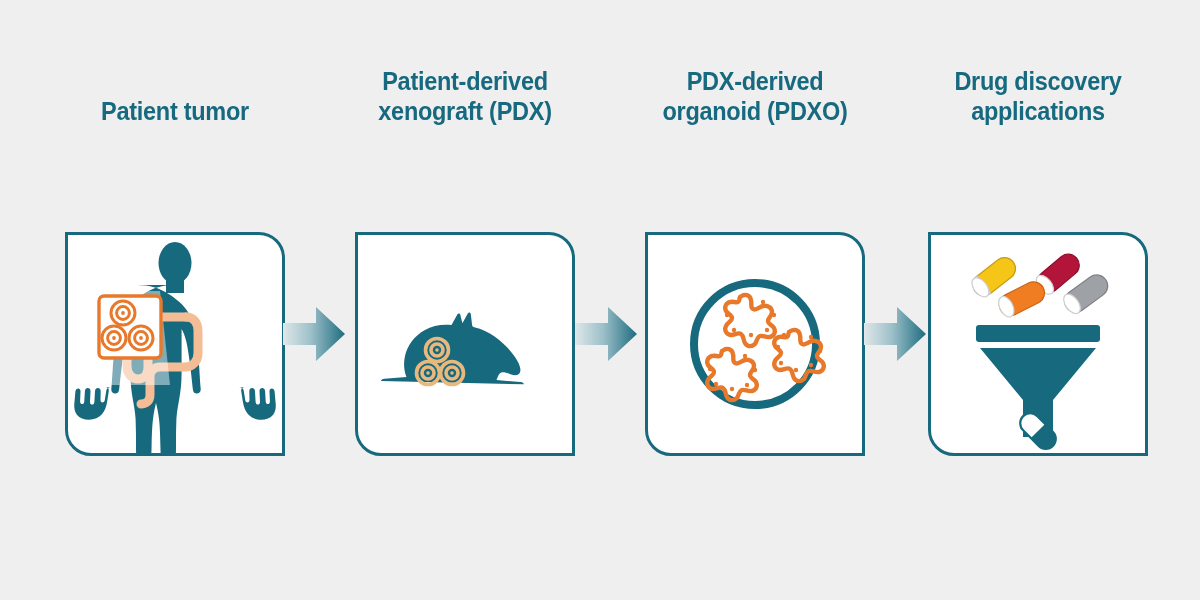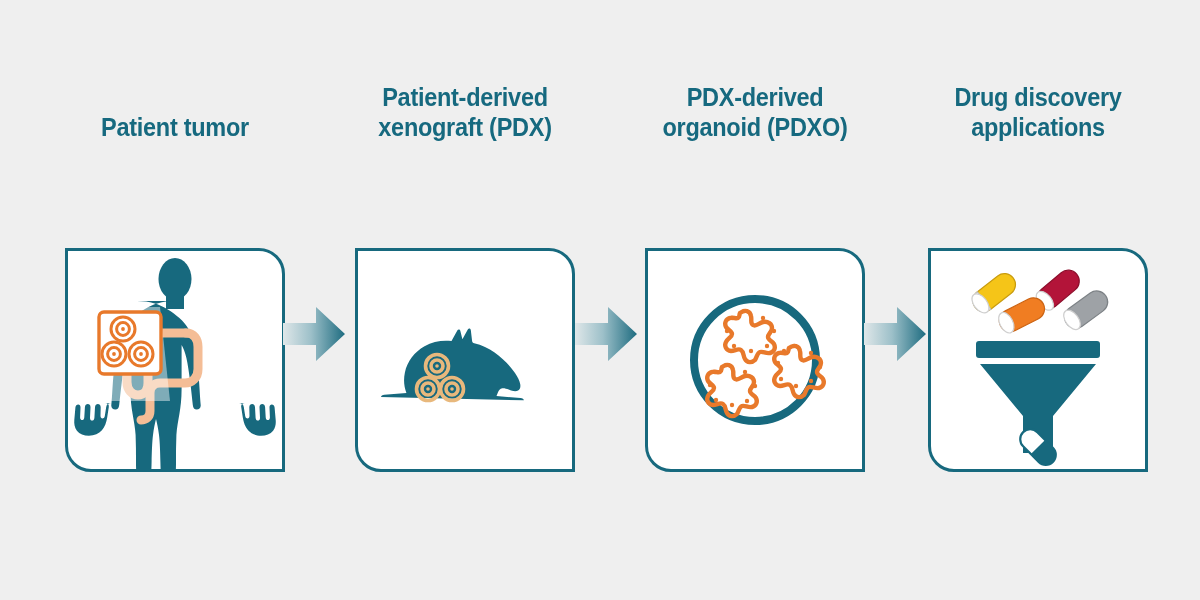--- a/index.html
+++ b/index.html
@@ -10,21 +10,21 @@
     font-family: "Liberation Sans", sans-serif;
     overflow: hidden;
   }
   #stage {
     position: relative;
     width: 1200px; height: 600px;
     background: #efefef;
   }
   .step {
     position: absolute;
-    top: 16px;
+    top: 0;
     width: 260px;
     height: 524px;
     text-decoration: underline;
   }
   .step-title {
     position: absolute;
     left: 0; width: 100%;
     bottom: 398px;
     text-align: center;
     color: #16697f;

